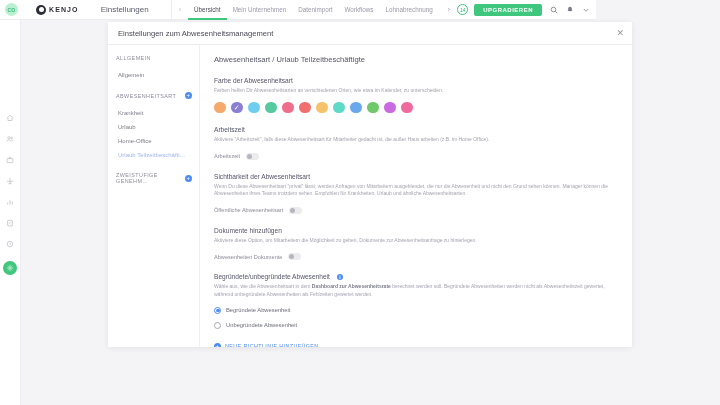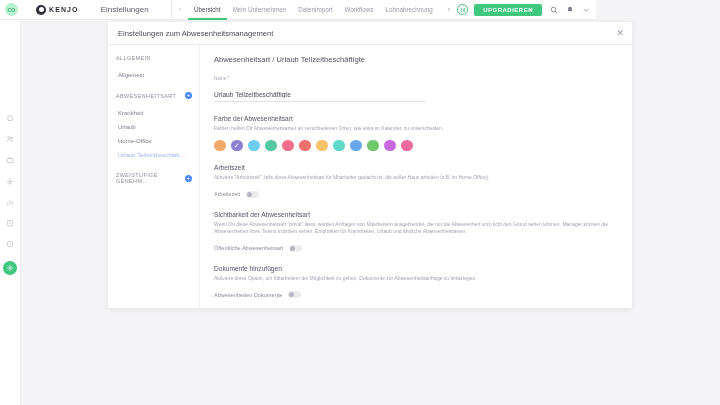--- a/index.html
+++ b/index.html
@@ -73,21 +73,21 @@
   }
   .rail-ico { color: #b5b5c0; display: flex; align-items: center; justify-content: center; cursor: pointer; }
   .rail-ico.active {
     width: 14px; height: 14px; border-radius: 50%;
     background: #3ec77d; color: #ffffff;
   }
 
   
   .modal {
     position: absolute; top: 22px; left: 108px;
-    width: 524px; height: 286px; background: #ffffff;
+    width: 524px; height: 325px; background: #ffffff;
     box-shadow: 0 1px 6px rgba(0,0,0,.08);
     display: flex; flex-direction: column; z-index: 25;
   }
   .modal-head {
     height: 23px; display: flex; align-items: center;
     border-bottom: 1px solid #ececf0; padding: 0 8px 0 10px;
   }
   .modal-title { font-size: 7.6px; color: #4a4a58; flex: 1; }
   .close-x { font-size: 9px; color: #9a9aa8; cursor: pointer; line-height: 1; }
   .modal-body { flex: 1; display: flex; overflow: hidden; justify-content: center; }
@@ -299,24 +299,20 @@
             <span class="m-group-label">ZWEISTUFIGE GENEHM…</span>
             <span class="plus-dot">+</span>
           </div>
           <div class="m-spacer"></div>
         </div>
 
       <div class="m-main">
 
         <div class="m-heading">Abwesenheitsart / Urlaub Teilzeitbeschäftigte</div>
 
-        <div>
-          <div class="field-label">Name *</div>
-          <input class="field-input" type="text" value="Urlaub Teilzeitbeschäftigte" style="">
-        </div>
 
         <div class="sec">
           <div class="sec-title">Farbe der Abwesenheitsart</div>
           <div class="sec-desc">Farben helfen Dir Abwesenheitsarten an verschiedenen Orten, wie etwa im Kalender, zu unterscheiden.</div>
           <div class="swatches" id="sw-host">
               <div class="sw" style="background: rgb(245, 169, 106);"></div>
               <div class="sw" style="background: rgb(139, 127, 212);">
                 <span class="sw-check">✓</span>
               </div>
               <div class="sw" style="background: rgb(111, 205, 240);"></div>

